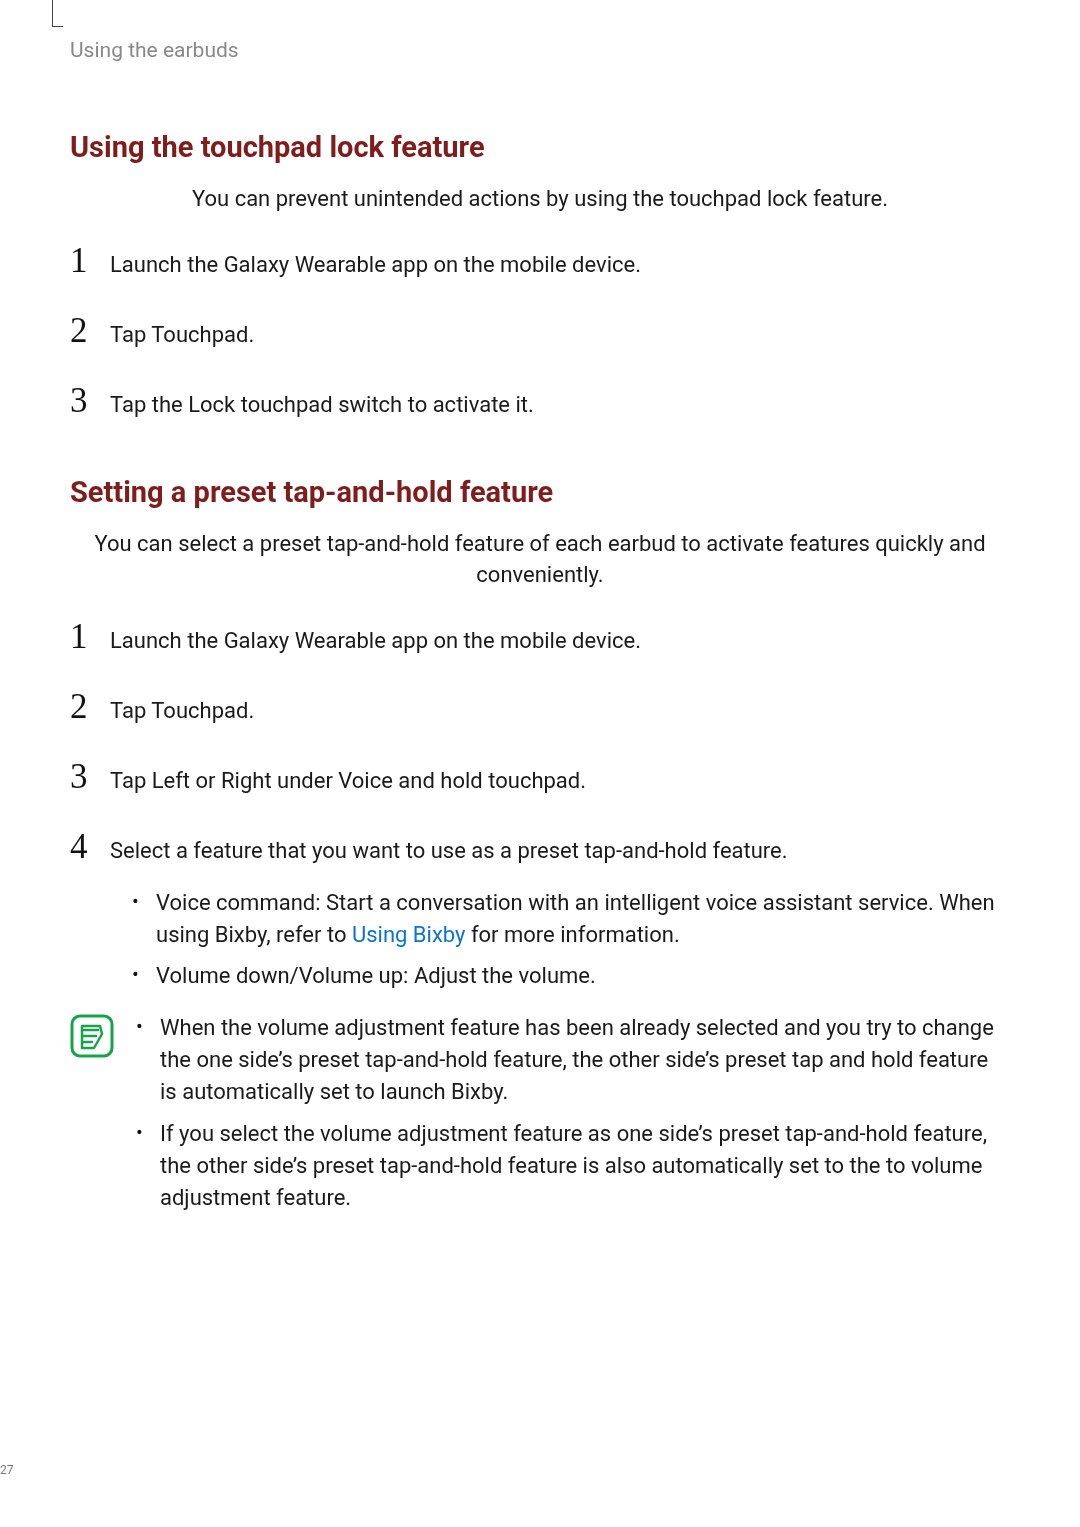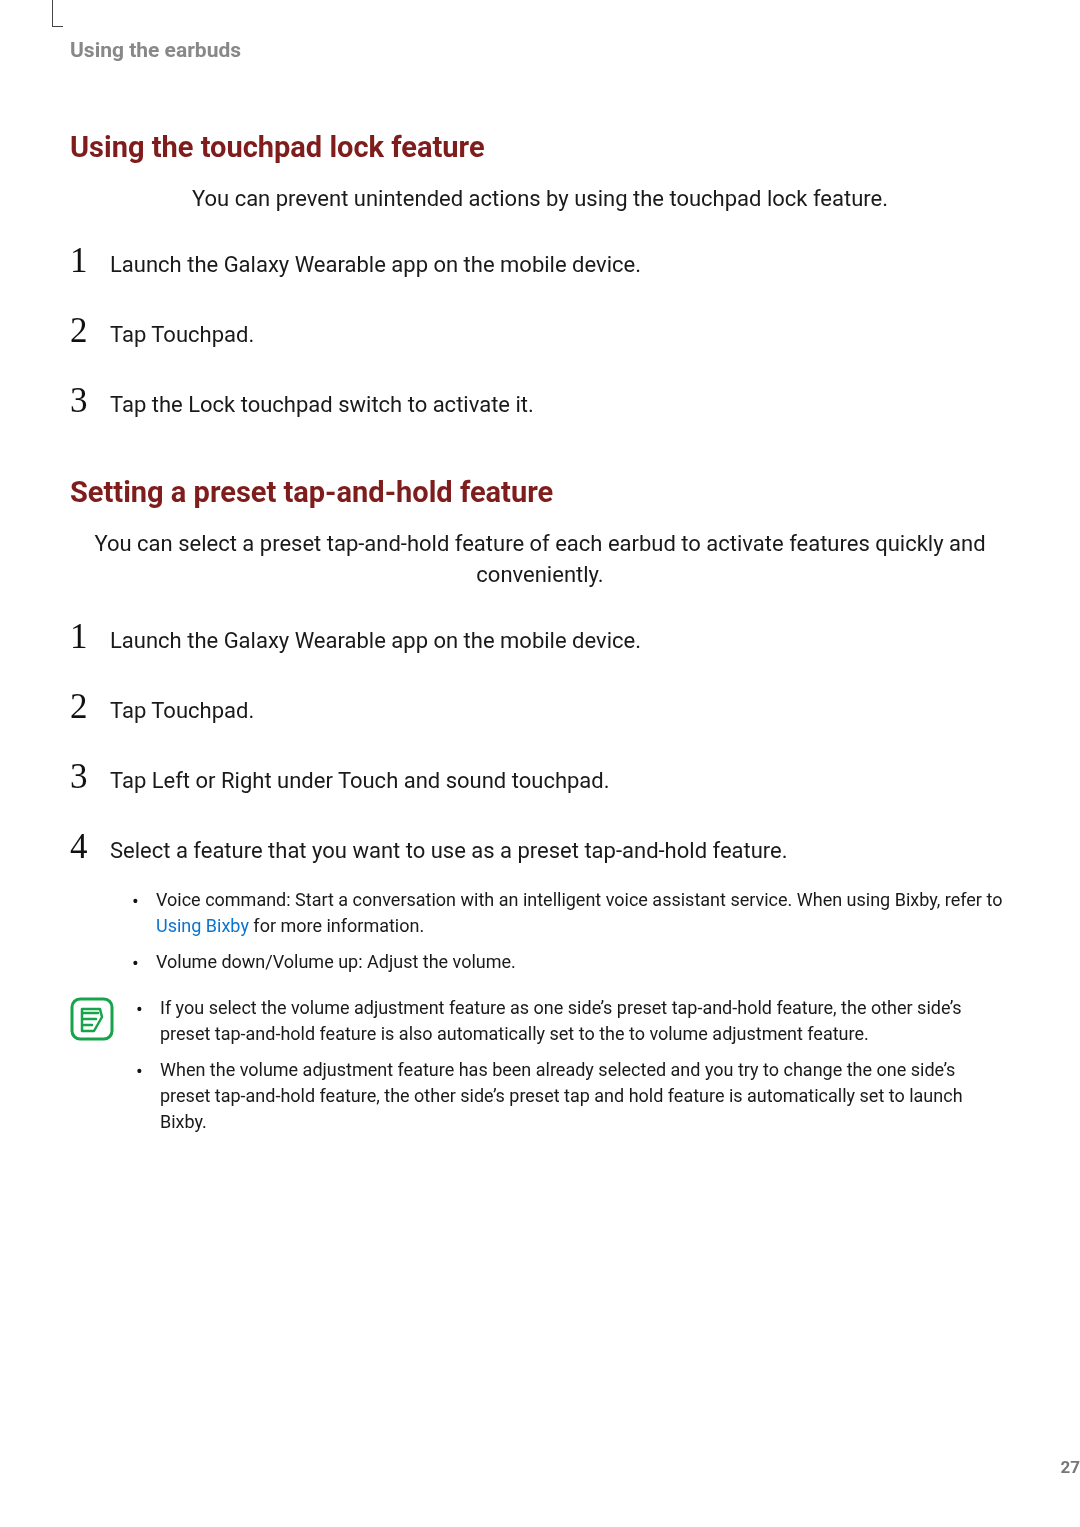--- a/index.html
+++ b/index.html
@@ -22,21 +22,20 @@
     top: 0;
     height: 26px;
     border-left: 1.5px solid #444;
     border-bottom: 1.5px solid #444;
     width: 10px;
   }
   .running-head {
     color: #888;
     font-size: 21px;
     margin: 4px 0 68px 0;
-    font-weight: bold;
   }
   h2 {
     font-size: 29px;
     font-weight: 700;
     margin: 0 0 20px 0;
     color: #7f1d1d;
   }
   h2.second { margin-top: 55px; }
   p.lede {
     font-size: 22px;
@@ -65,21 +64,21 @@
   }
   .step-body b { font-weight: 400; }
   ul.dot {
     list-style: none;
     padding: 0;
     margin: 20px 0 0 22px;
   }
   ul.dot > li {
     position: relative;
     padding-left: 24px;
-    font-size: 18px;
+    font-size: 22px;
     line-height: 1.45;
     margin: 0 0 10px 0;
   }
   ul.dot > li::before {
     content: "•";
     position: absolute;
     left: 0;
     top: 0;
     color: #111;
     font-size: 20px;
@@ -96,24 +95,23 @@
     height: 44px;
     margin-right: 22px;
     margin-top: 2px;
   }
   .note-body { flex: 1; }
   .note-body ul.dot { margin-top: 0; margin-left: 0; }
   .pg {
     position: absolute;
     bottom: 50px;
     left: 0; right: 0;
-    text-align: right;
-    font-size: 17px;
+    text-align: left;
+    font-size: 12px;
     color: #777;
-    font-weight: bold;
   }
 </style>
 </head>
 <body>
 
 <div class="page">
   <div class="topmark"></div>
   <div class="running-head">Using the earbuds</div>
 
   <h2>Using the touchpad lock feature</h2>
@@ -149,21 +147,21 @@
   </div>
   <div class="step">
     <div class="step-num">2</div>
     <div class="step-body">
       <span>Tap </span><b>Touchpad</b><span>.</span>
     </div>
   </div>
   <div class="step">
     <div class="step-num">3</div>
     <div class="step-body">
-      <span>Tap </span><b>Left</b><span> or </span><b>Right</b><span> under </span><b>Touch and sound touchpad</b><span>.</span>
+      <span>Tap </span><b>Left</b><span> or </span><b>Right</b><span> under </span><b>Voice and hold touchpad</b><span>.</span>
     </div>
   </div>
   <div class="step" style="margin-bottom:10px;">
     <div class="step-num">4</div>
     <div class="step-body">
       <span>Select a feature that you want to use as a preset tap-and-hold feature.</span>
       <ul class="dot">
         <li>
           <b>Voice command</b><span>: Start a conversation with an intelligent voice assistant service. When using Bixby, refer to </span><span class="link">Using Bixby</span><span> for more information.</span>
         </li>
@@ -176,20 +174,20 @@
 
   <div class="note-row">
     <div class="note-icon">
       <svg viewBox="0 0 44 44" width="44" height="44">
         <rect x="2" y="2" width="40" height="40" rx="8" ry="8" fill="none" stroke="#16a34a" stroke-width="3"></rect>
         <path d="M12 12 L30 12 L32 20 L24 34 L12 34 Z M14 16 L28 16 M14 22 L26 22 M14 28 L22 28" fill="none" stroke="#16a34a" stroke-width="2.5" stroke-linejoin="round" stroke-linecap="round"></path>
       </svg>
     </div>
     <div class="note-body">
       <ul class="dot">
+        <li>When the volume adjustment feature has been already selected and you try to change the one side’s preset tap-and-hold feature, the other side’s preset tap and hold feature is automatically set to launch Bixby.</li>
         <li>If you select the volume adjustment feature as one side’s preset tap-and-hold feature, the other side’s preset tap-and-hold feature is also automatically set to the to volume adjustment feature.</li>
-        <li>When the volume adjustment feature has been already selected and you try to change the one side’s preset tap-and-hold feature, the other side’s preset tap and hold feature is automatically set to launch Bixby.</li>
       </ul>
     </div>
   </div>
 
   <div class="pg">27</div>
 </div>
 
 </body></html>

